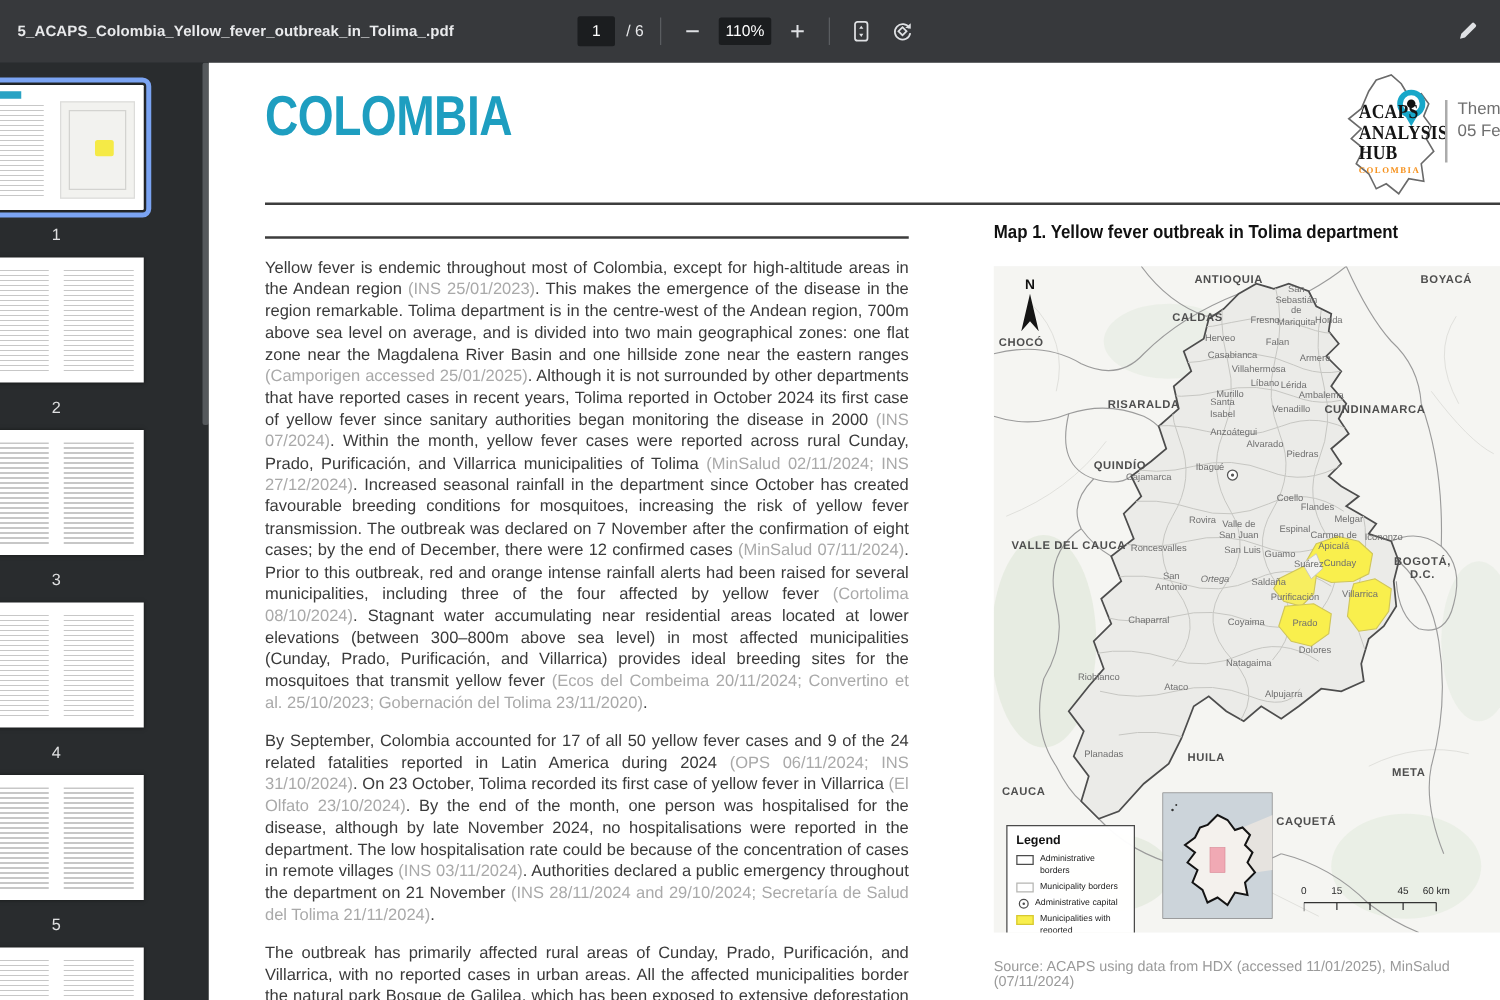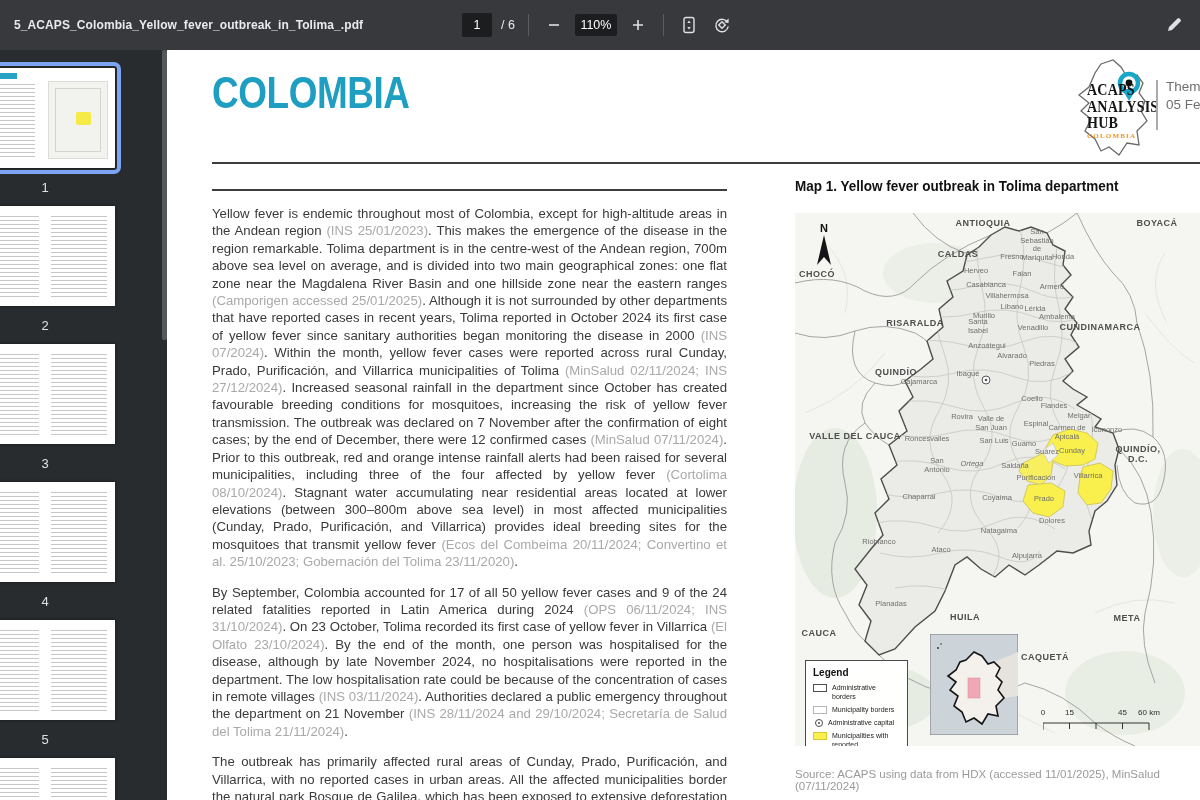--- a/index.html
+++ b/index.html
@@ -298,23 +298,23 @@
 
         <div id="map-labels">
             <span class="map-label lbl-dept" style="left: 188px; top: 10px;">ANTIOQUIA</span>
             <span class="map-label lbl-dept" style="left: 362px; top: 10px;">BOYACÁ</span>
             <span class="map-label lbl-dept" style="left: 163px; top: 41px;">CALDAS</span>
             <span class="map-label lbl-dept" style="left: 22px; top: 61px;">CHOCÓ</span>
             <span class="map-label lbl-dept" style="left: 120px; top: 110px;">RISARALDA</span>
             <span class="map-label lbl-dept" style="left: 305px; top: 114px;">CUNDINAMARCA</span>
             <span class="map-label lbl-dept" style="left: 101px; top: 159px;">QUINDÍO</span>
             <span class="map-label lbl-dept" style="left: 60px; top: 223px;">VALLE DEL CAUCA</span>
-            <span class="map-label lbl-dept" style="left: 343px; top: 241px;">QUINDÍO, D.C.</span>
+            <span class="map-label lbl-dept" style="left: 343px; top: 241px;">BOGOTÁ, D.C.</span>
             <span class="map-label lbl-dept" style="left: 24px; top: 420px;">CAUCA</span>
-            <span class="map-label lbl-dept" style="left: 170px; top: 404px;">HUILA</span>
+            <span class="map-label lbl-dept" style="left: 170px; top: 393px;">HUILA</span>
             <span class="map-label lbl-dept" style="left: 332px; top: 405px;">META</span>
             <span class="map-label lbl-dept" style="left: 250px; top: 444px;">CAQUETÁ</span>
             <span class="map-label lbl-muni" style="left: 217px; top: 44px;">Fresno</span>
             <span class="map-label lbl-muni" style="left: 242px; top: 32px;">San
 Sebastián
 de
 Mariquita</span>
             <span class="map-label lbl-muni" style="left: 268px; top: 44px;">Honda</span>
             <span class="map-label lbl-muni" style="left: 181px; top: 58px;">Herveo</span>
             <span class="map-label lbl-muni" style="left: 227px; top: 61px;">Falan</span>
@@ -355,21 +355,21 @@
             <span class="map-label lbl-muni" style="left: 241px; top: 265px;">Purificación</span>
             <span class="map-label lbl-muni" style="left: 293px; top: 263px;">Villarrica</span>
             <span class="map-label lbl-muni" style="left: 124px; top: 284px;">Chaparral</span>
             <span class="map-label lbl-muni" style="left: 202px; top: 285px;">Coyaima</span>
             <span class="map-label lbl-muni" style="left: 249px; top: 286px;">Prado</span>
             <span class="map-label lbl-muni" style="left: 257px; top: 308px;">Dolores</span>
             <span class="map-label lbl-muni" style="left: 204px; top: 318px;">Natagaima</span>
             <span class="map-label lbl-muni" style="left: 84px; top: 329px;">Rioblanco</span>
             <span class="map-label lbl-muni" style="left: 146px; top: 337px;">Ataco</span>
             <span class="map-label lbl-muni" style="left: 232px; top: 343px;">Alpujarra</span>
-            <span class="map-label lbl-muni" style="left: 88px; top: 391px; padding-left: 16px;">Planadas</span>
+            <span class="map-label lbl-muni" style="left: 88px; top: 391px;">Planadas</span>
           </div>
 
         <div class="north">
           <div class="north-n">N</div>
           <svg width="16" height="32" viewBox="0 0 16 32">
             <polygon points="8,1 1,31 8,23 15,31" fill="#151515"></polygon>
           </svg>
         </div>
 
         <div class="legend">

